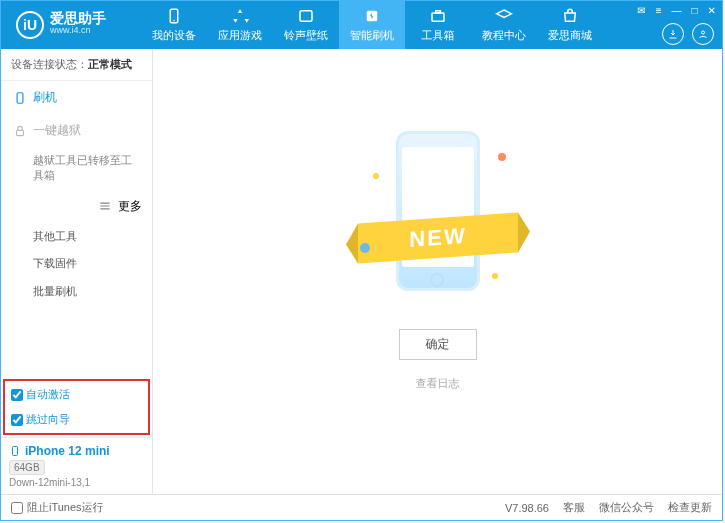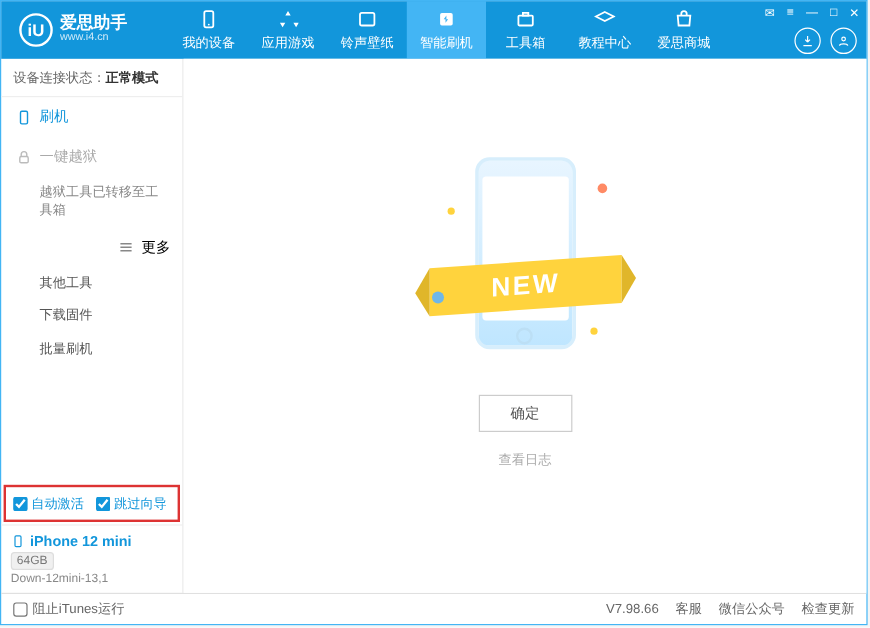--- a/index.html
+++ b/index.html
@@ -25,21 +25,21 @@
 .conn-status { padding: 8px 10px; font-size: 11px; color: #666; border-bottom: 1px solid #eee; }
 .conn-status b { color: #333; }
 .side-section { border-left: 2px solid transparent; }
 .side-head { display: flex; align-items: center; padding: 8px 10px; gap: 6px; color: #1296db; cursor: pointer; }
 .side-head.gray { color: #aaa; }
 .side-head.more { color: #000000; justify-content: flex-end; }
 .side-items .sub { padding: 6px 10px 6px 30px; cursor: pointer; color: #555; font-size: 11px; line-height: 1.4; }
 .side-items .sub.active { background: #e7f4fd; color: #1296db; border-left: 2px solid #1296db; margin-left: -2px; padding-left: 32px; }
 .side-items .sub.small { font-size: 11px; color: #888; }
 .sidebar-spacer { flex: 1; }
-.checkbox-row { border: 2px solid #d33; padding: 6px 6px; display: flex; gap: 10px; font-size: 11px; margin: 2px; }
+.checkbox-row { border: 2px solid #d33; padding: 6px 6px; display: flex; gap: 10px; font-size: 11px; margin: 2px; flex-direction: column; }
 .checkbox-row label { display: flex; align-items: center; gap: 3px; color: #1296db; cursor: pointer; }
 .device-box { padding: 6px 8px; border-top: 1px solid #eee; }
 .device-name { color: #1296db; font-size: 12px; font-weight: bold; display: flex; align-items: center; gap: 4px; }
 .device-badge { display: inline-block; background: #f0f0f0; border: 1px solid #ddd; border-radius: 3px; padding: 1px 4px; font-size: 10px; color: #777; margin-top: 2px; }
 .device-sub { font-size: 10px; color: #888; margin-top: 2px; }
 .content { flex: 1; display: flex; flex-direction: column; align-items: center; justify-content: center; position: relative; background: #fff; }
 .phone-img { width: 140px; height: 190px; position: relative; margin-top: -30px; }
 .phone-body { position: absolute; left: 28px; top: 8px; width: 84px; height: 160px; background: linear-gradient(#e8f5ff,#bfe6ff); border-radius: 12px; border: 3px solid #d7eefc; }
 .phone-screen { position: absolute; left: 34px; top: 24px; width: 72px; height: 120px; background: #fff; border-radius: 3px; }
 .phone-home { position: absolute; left: 62px; top: 150px; width: 14px; height: 14px; border: 2px solid #bcdff5; border-radius: 50%; }

